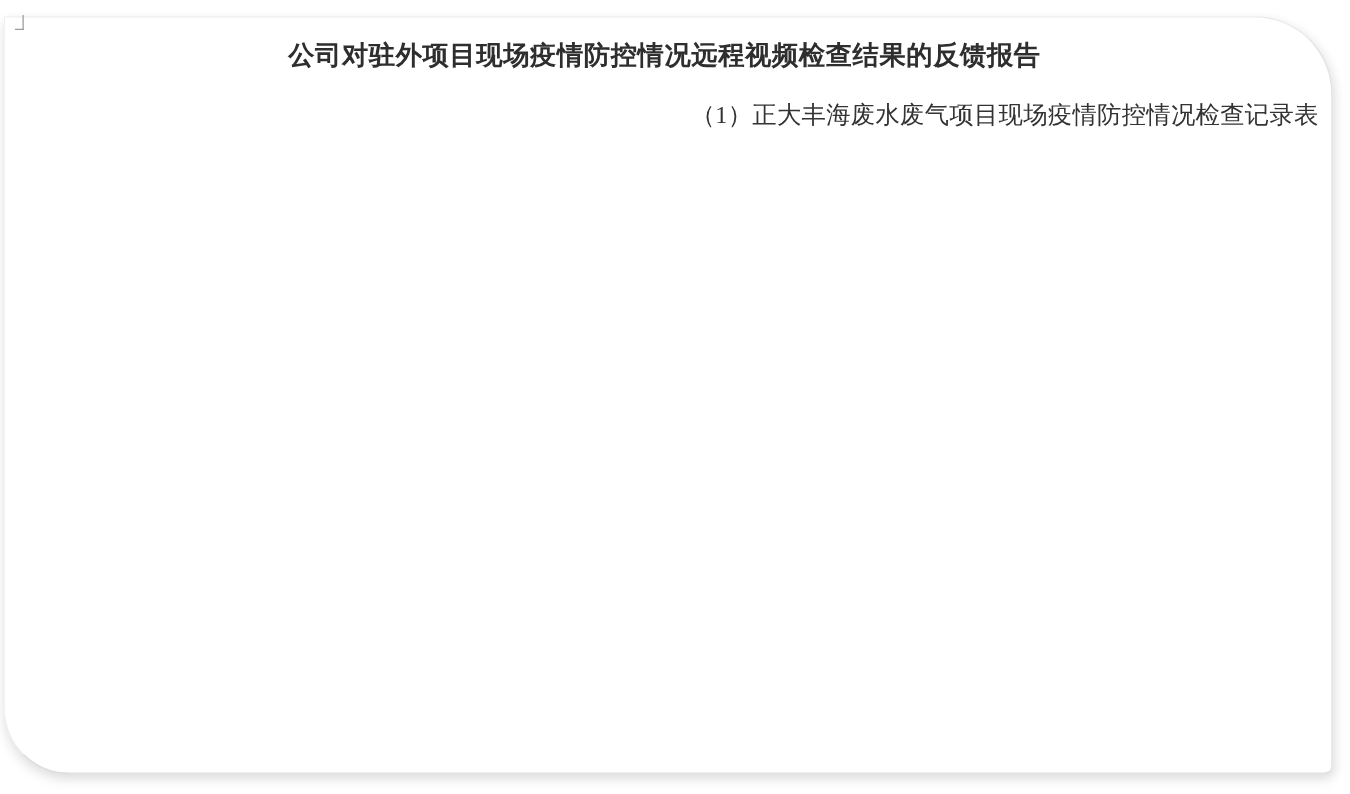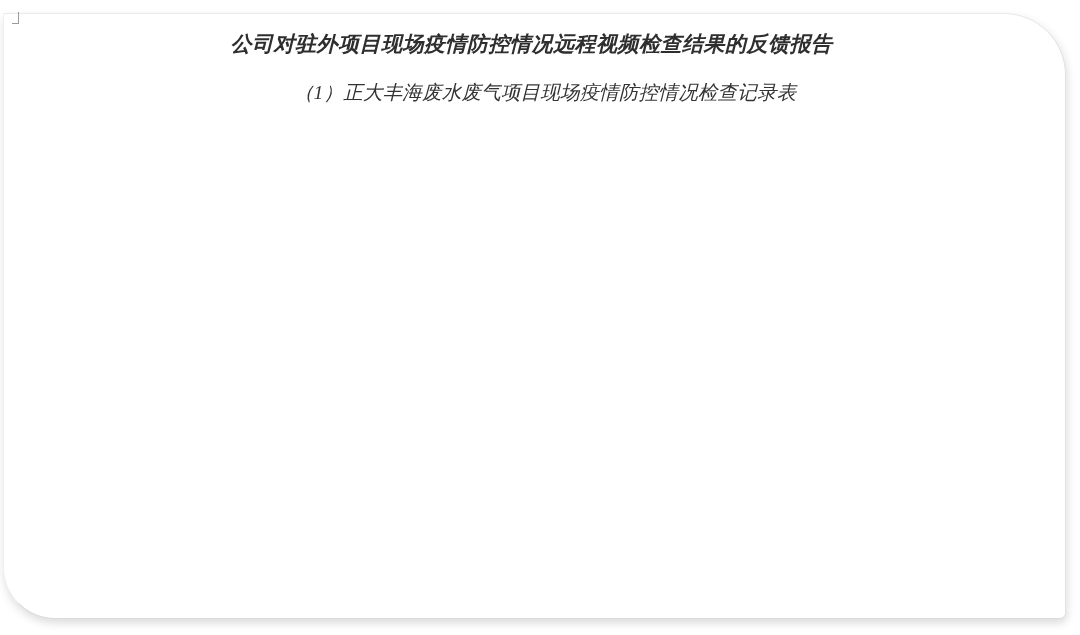--- a/index.html
+++ b/index.html
@@ -38,21 +38,20 @@
     width: 6px;
     height: 11px;
     border-right: 1px solid #9a9a9a;
     border-bottom: 1px solid #9a9a9a;
     z-index: 3;
   }
   .page-content {
     position: relative;
     padding: 15px 10px 0 4px;
     color: #333333;
-    font-style: italic;
   }
   .doc-title {
     font-size: 21px;
     font-weight: bold;
     line-height: 30px;
     text-align: center;
     color: #2e2e2e;
     margin: 0 0 11px 0;
     letter-spacing: 0.5px;
   }
@@ -60,21 +59,21 @@
     font-size: 19.5px;
     line-height: 46.5px;
     text-align: justify;
     text-justify: inter-ideograph;
     margin: 0;
     text-indent: 2em;
     letter-spacing: 0.2px;
   }
   .doc-paragraph.small-indent {
     text-indent: 1.4em;
-    text-align: center;
+    text-align: right;
   }
 </style>
 </head>
 <body>
 
 <div class="stage">
   <span class="crop-mark"></span>
   <div class="page">
     <div class="page-content">
       <h1 class="doc-title">公司对驻外项目现场疫情防控情况远程视频检查结果的反馈报告</h1>

